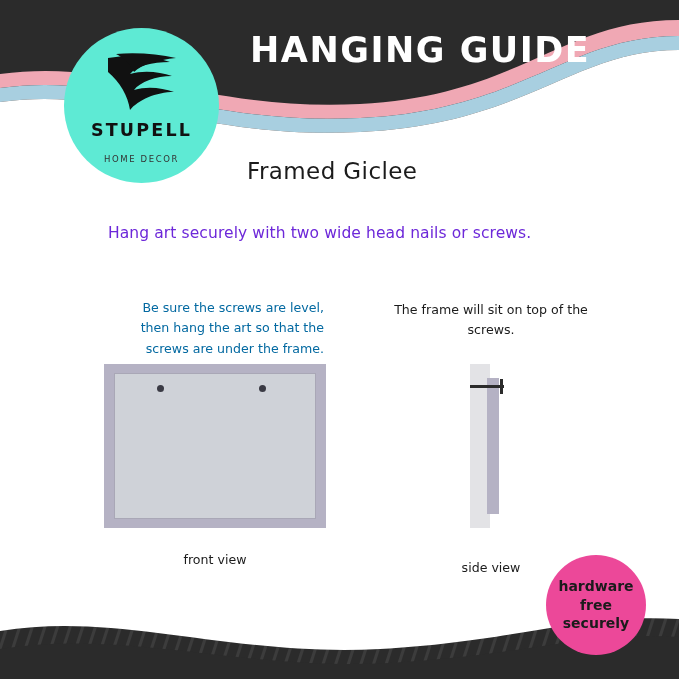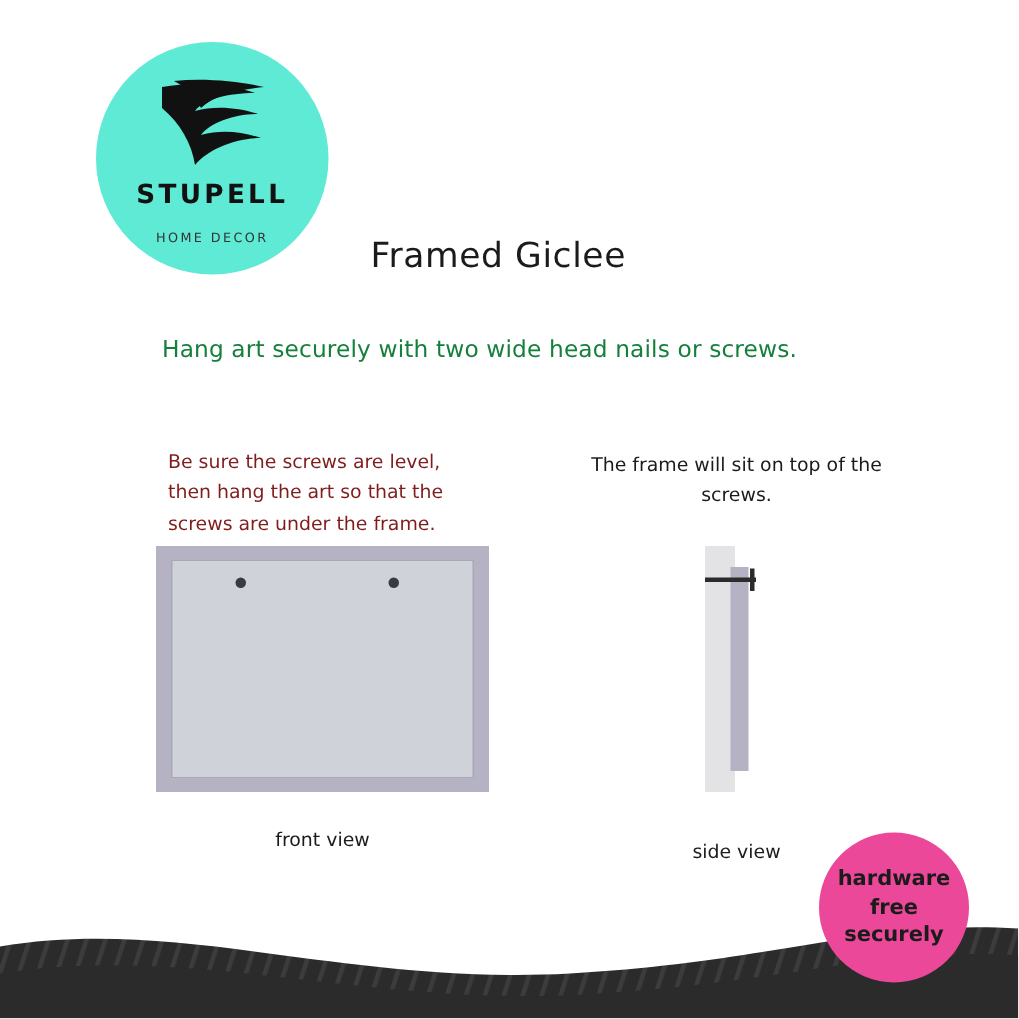--- a/index.html
+++ b/index.html
@@ -39,28 +39,28 @@
   .logo-sub{
     font-size:8.5px;letter-spacing:1.6px;color:#333;margin-top:14px;
   }
 
   
   .subtitle{
     position:absolute;left:247px;top:158px;font-size:23px;color:#1b1b1b;
     letter-spacing:0.4px;
   }
   .lead{
-    position:absolute;left:108px;top:224px;width:470px;font-size:15.5px;color:#15803d;
+    position:absolute;left:108px;top:224px;width:470px;font-size:15.5px;color:#6d28d9;
     text-align:left;letter-spacing:0.1px;
   }
 
   
   .cap-left{
-    position:absolute;left:112px;top:298px;width:212px;text-align:left;
-    font-size:12.6px;line-height:1.62;color:#7f1d1d;
+    position:absolute;left:112px;top:298px;width:212px;text-align:right;
+    font-size:12.6px;line-height:1.62;color:#0369a1;
   }
   .cap-right{
     position:absolute;left:392px;top:300px;width:198px;text-align:center;
     font-size:12.6px;line-height:1.62;color:#1b1b1b;
   }
 
   .frame-outer{
     position:absolute;left:104px;top:364px;width:222px;height:164px;
     background:#b5b2c4;
   }
@@ -111,20 +111,32 @@
   .footer{
     position:absolute;left:0;bottom:0;width:679px;height:74px;overflow:hidden;
   }
   .footer svg{position:absolute;left:0;top:0;}
 </style>
 </head>
 <body>
 
 <div class="page">
 
+  <div class="header">
+    <div class="header-bg"></div>
+    <div class="header-stripes"></div>
+    <svg class="header-wave" viewBox="0 0 679 146" preserveAspectRatio="none">
+      <path d="M0,0 L679,0 L679,20 C560,20 520,96 360,104 C210,112 120,58 0,74 Z" fill="#2b2b2b"></path>
+      <path d="M0,74 C120,58 210,112 360,104 C520,96 560,20 679,20 L679,36 C566,36 524,110 360,118 C206,126 118,72 0,88 Z" fill="#f0a8b4"></path>
+      <path d="M0,88 C118,72 206,126 360,118 C524,110 566,36 679,36 L679,50 C572,50 528,124 360,132 C202,140 116,86 0,102 Z" fill="#a8cfe0"></path>
+      <path d="M0,102 C116,86 202,140 360,132 C528,124 572,50 679,50 L679,0 L0,0 Z" fill="#2b2b2b" opacity="0"></path>
+      <path d="M0,102 C116,86 202,140 360,132 C528,124 572,50 679,50 L679,146 L0,146 Z" fill="#ffffff"></path>
+    </svg>
+    <div class="header-title">HANGING GUIDE</div>
+  </div>
 
   <div class="logo-circle">
     <svg class="logo-mark" viewBox="0 0 84 62">
       <path d="M8,6 C30,2 54,4 70,10 C52,10 36,14 30,22 C44,18 60,20 72,24 C56,24 40,30 34,38 C48,34 62,36 74,40 C56,40 38,48 30,58 C28,44 20,30 8,20 Z" fill="#111111"></path>
       <path d="M16,2 C36,0 58,2 76,6 C58,8 42,12 34,20 C30,12 24,6 16,2 Z" fill="#111111"></path>
     </svg>
     <div class="logo-name">STUPELL</div>
     <div class="logo-sub">HOME DECOR</div>
   </div>
 

